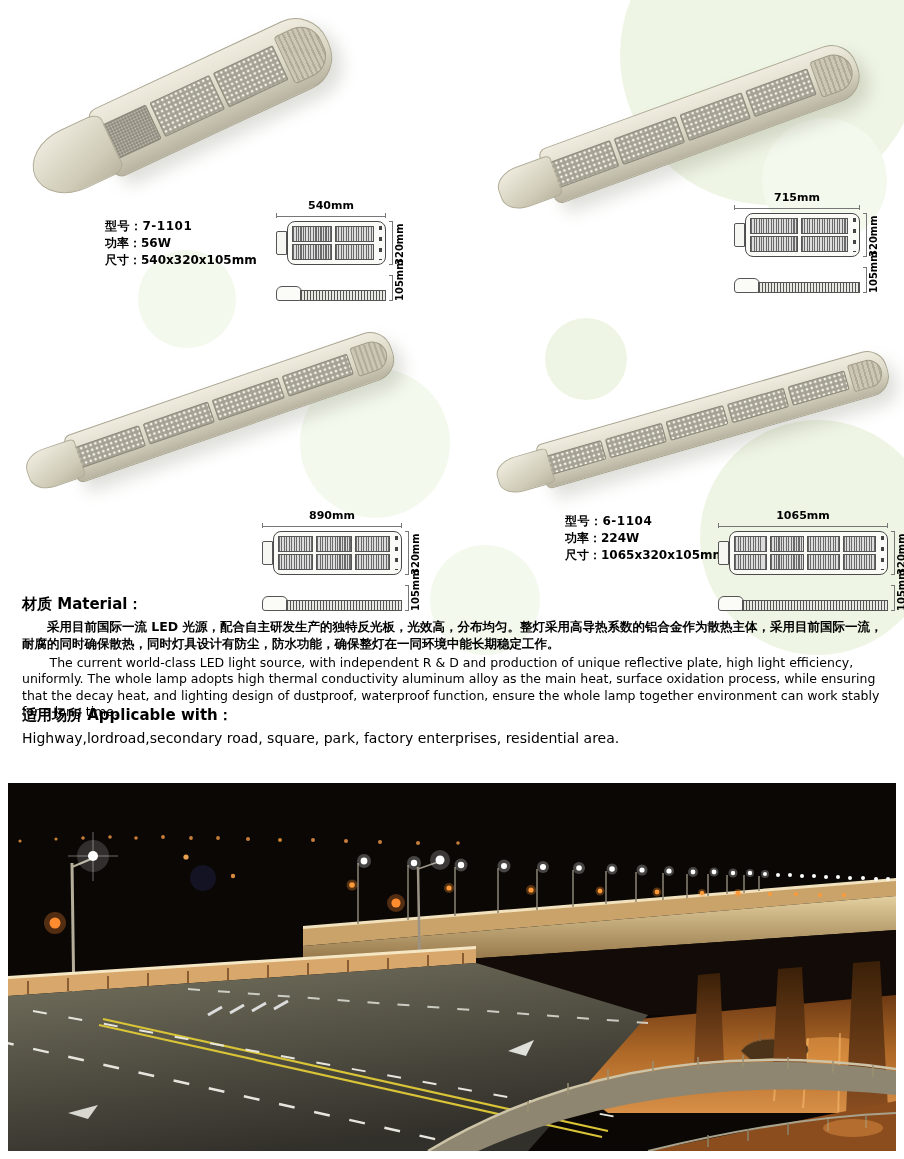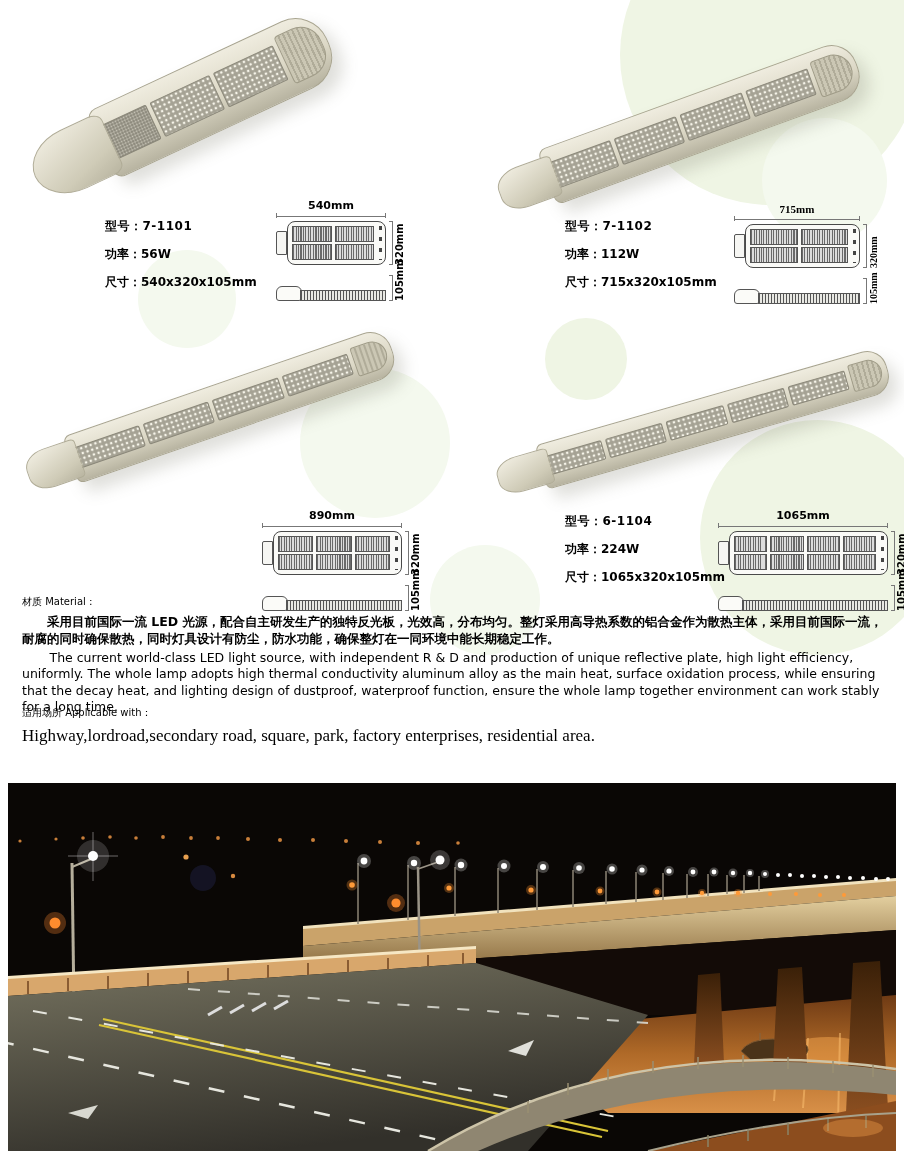--- a/index.html
+++ b/index.html
@@ -18,21 +18,21 @@
     border:1px solid #a8a48f; box-shadow:6px 12px 16px rgba(110,110,90,.22); }
   .lamp-mod { flex:1; height:62%; border:1px solid #8b887a; border-radius:2px; background-color:#a5a294;
     background-image:radial-gradient(circle at 2px 2px,#f7f5ea 1px,rgba(0,0,0,0) 1.7px); background-size:5px 5px; }
   .lamp-mod.heatsink { background-color:#8e8b7e; background-image:radial-gradient(circle at 1.5px 1.5px,#c9c6b8 .7px,rgba(0,0,0,0) 1.2px); background-size:3px 3px; }
   .lamp-cap { height:86%; border:1px solid #9f9b87; border-radius:4px 22px 22px 4px;
     background:repeating-linear-gradient(90deg,#cbc7b4 0 3px,#b0ac99 3px 5px); }
 
   
   .spec { position:absolute; z-index:2; white-space:nowrap; }
   .spec .model-line { font-size:12px; font-weight:bold; letter-spacing:.5px; }
-  .spec .sub { font-size:12px; font-weight:bold; margin-top:11px; }
+  .spec .sub { font-size:12px; font-weight:bold; margin-top:0; }
 
   
   .dim { position:absolute; z-index:2; }
   .whead { width:calc(var(--w) + 14px); margin-left:0;margin-top:15px; }
   .wlabel { text-align:center; font-size:11px; font-weight:bold; margin-bottom:1px; }
   .wline { height:5px; border-left:1px solid #777; border-right:1px solid #777; position:relative; margin-bottom:3px; }
   .wline::after { content:""; position:absolute; left:0; right:0; top:50%; border-top:1px solid #777; }
   .drow { display:flex; align-items:stretch; margin-top:2px; }
   .tv { width:calc(var(--w) + 14px); height:44px; display:flex; align-items:center; }
   .tv-bracket { width:11px; height:24px; background:#f6f6f3; border:1px solid #555; border-radius:2px 0 0 2px; }
@@ -47,25 +47,25 @@
     white-space:nowrap; display:flex; align-items:center; padding-right:1px; }
   .sv-row { margin-top:10px; height:26px; }
   .sv { width:calc(var(--w) + 14px); display:flex; align-items:flex-end; }
   .sv-cap { width:26px; height:15px; border:1.5px solid #555; border-radius:6px 6px 3px 3px; background:#fbfbf8; margin-right:-2px; }
   .sv-body { flex:1; height:11px; border:1px solid #555;
     background:repeating-linear-gradient(90deg,#555 0 1px,#e9e9e4 1px 3px); }
   .sv-row .vwrap { height:26px; }
 
   
   .textblock { position:absolute; left:22px; width:862px; z-index:2; }
-  .sec-head { font-size:10px; font-weight:normal; margin-bottom:4px; }
+  .sec-head { font-size:15px; font-weight:bold; margin-bottom:4px; }
   .p-cn { font-size:12.5px; font-weight:bold; line-height:1.38; text-indent:2em; }
   .p-en { font-size:12.5px; line-height:1.33; text-indent:2.2em; margin-top:2px; }
   .line-cn { font-size:12.5px; font-weight:bold; line-height:1.5; }
-  .line-en { font-size:17px; line-height:1.4;font-family:Liberation Serif, serif; }
+  .line-en { font-size:14px; line-height:1.4; }
 
   
   .hero { position:absolute; left:8px; top:783px; width:888px; height:368px; z-index:2; background:#0a0705; }
   .hero svg { display:block; width:100%; height:100%; }
 </style>
 </head>
 <body>
 
 <div class="page">
 
@@ -120,25 +120,20 @@
       <div class="lamp-mod"></div>
       <div class="lamp-cap" style="flex:0 0 32px;"></div>
     </div>
   </div>
 
   <div class="spec" style="left:105px;top:218px;">
     <div class="model-line"><span>型号：</span><span>7-1101</span></div>
     <div class="sub"><span>功率：</span><span>56W</span></div>
     <div class="sub"><span>尺寸：</span><span>540x320x105mm</span></div>
   </div>
-  <div class="spec" style="left:565px;top:218px;">
-    <div class="model-line"><span>型号：</span><span>7-1102</span></div>
-    <div class="sub"><span>功率：</span><span>112W</span></div>
-    <div class="sub"><span>尺寸：</span><span>715x320x105mm</span></div>
-  </div>
   <div class="spec" style="left:565px;top:513px;">
     <div class="model-line"><span>型号：</span><span>6-1104</span></div>
     <div class="sub"><span>功率：</span><span>224W</span></div>
     <div class="sub"><span>尺寸：</span><span>1065x320x105mm</span></div>
   </div>
 
   <div class="dim" style="left:276px;top:184px;--w:96px;">
     <div class="whead">
         <div class="wlabel">540mm</div>
         <div class="wline"></div>
@@ -168,21 +163,21 @@
           <div class="sv-cap"></div>
           <div class="sv-body"></div>
         </div>
       <div class="vwrap">
           <div class="vbracket"></div>
           <div class="vtext">105mm</div>
         </div>
     </div>
   </div>
 
-  <div class="dim" style="left:734px;top:188px;font-family:Liberation Serif, serif;--w:112px;">
+  <div class="dim" style="left:734px;top:176px;--w:112px;">
     <div class="whead">
         <div class="wlabel">715mm</div>
         <div class="wline"></div>
       </div>
     <div class="drow">
       <div class="tv">
           <div class="tv-bracket"></div>
         <div class="tv-body">
           <div class="tv-mod">
               <div class="tv-cell"></div>

